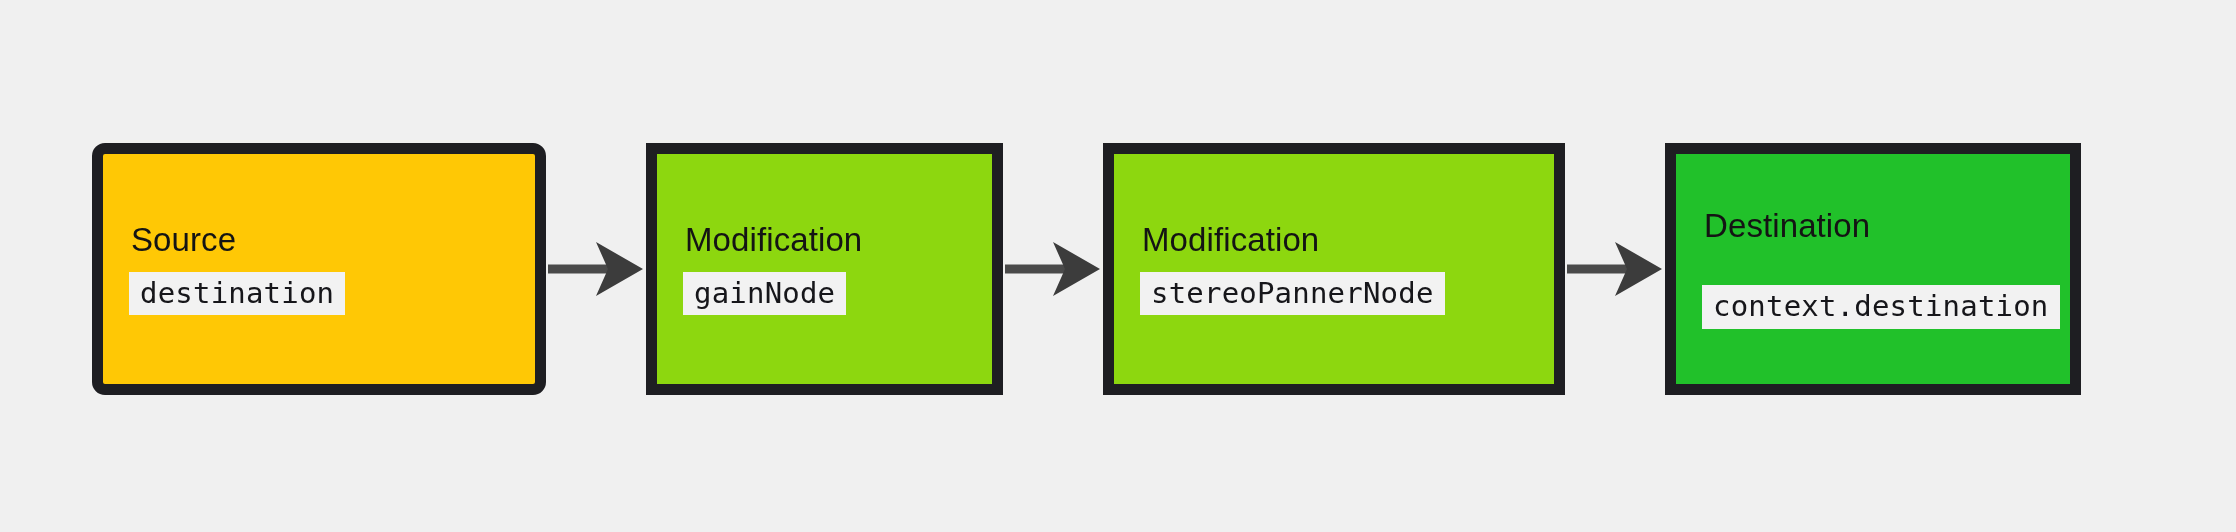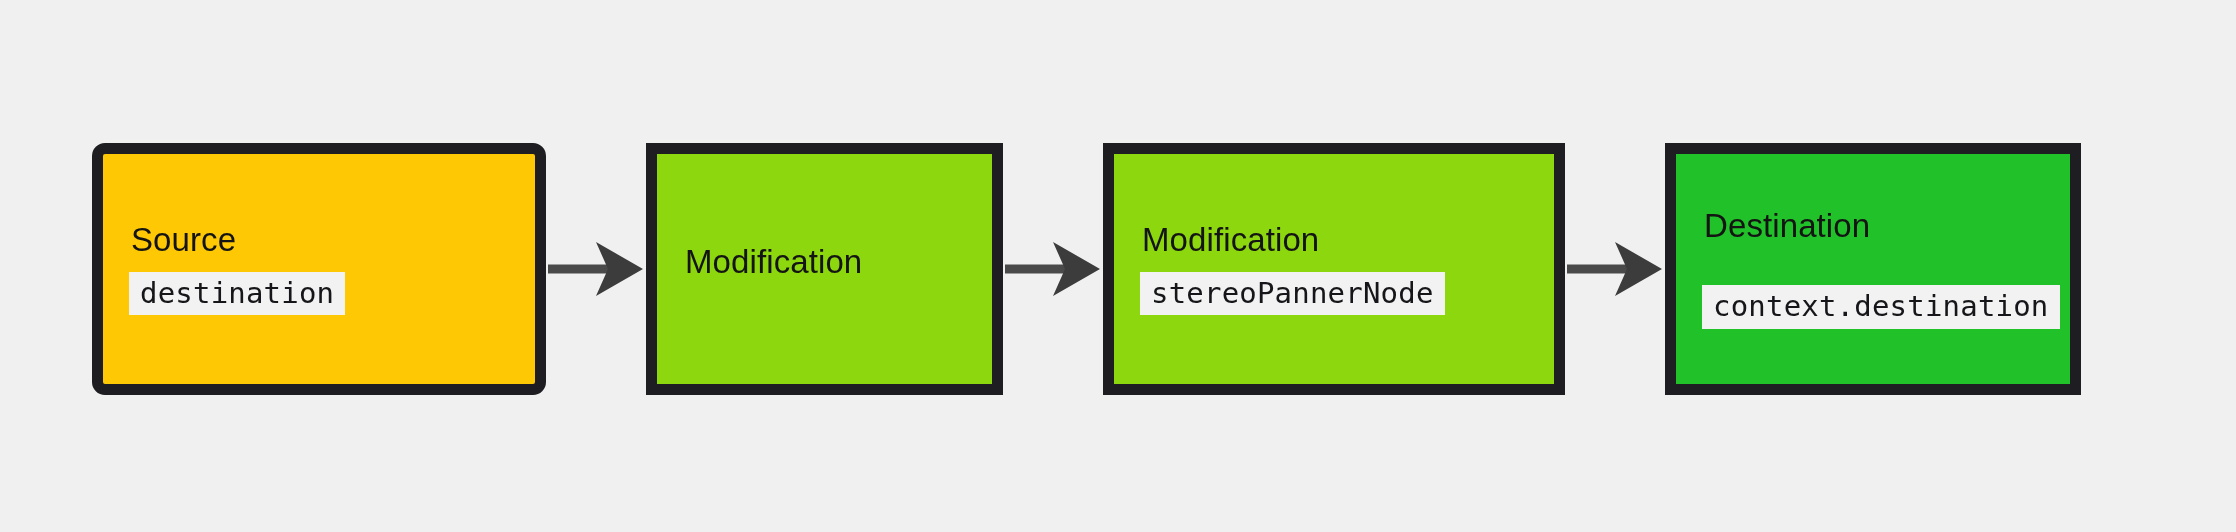--- a/index.html
+++ b/index.html
@@ -109,20 +109,21 @@
 
     <div class="connector">
       <svg width="100" height="70" viewBox="0 0 100 70" aria-hidden="true">
         <line x1="2" y1="35" x2="62" y2="35" stroke="#4a4a4a" stroke-width="9" stroke-linecap="butt"></line>
         <path d="M 97 35 L 50 8 L 62 35 L 50 62 Z" fill="#3c3c3c"></path>
       </svg>
     </div>
 
     <div class="node node-1" style="background: rgb(141, 215, 15); border-color: rgb(30, 30, 34);">
       <div class="node-title">Modification</div>
+      <div class="node-code" style="background: rgb(242, 242, 242);">gainNode</div>
     </div>
 
     <div class="connector">
       <svg width="100" height="70" viewBox="0 0 100 70" aria-hidden="true">
         <line x1="2" y1="35" x2="62" y2="35" stroke="#4a4a4a" stroke-width="9" stroke-linecap="butt"></line>
         <path d="M 97 35 L 50 8 L 62 35 L 50 62 Z" fill="#3c3c3c"></path>
       </svg>
     </div>
 
     <div class="node node-2" style="background: rgb(141, 215, 15); border-color: rgb(30, 30, 34);">

